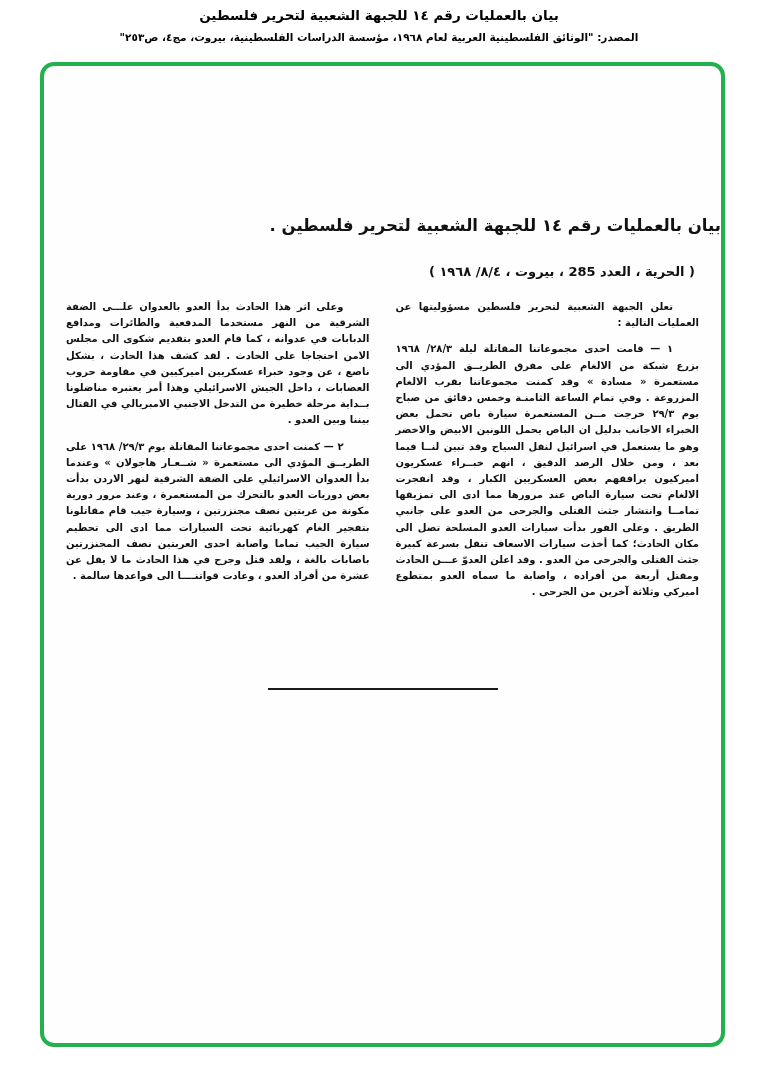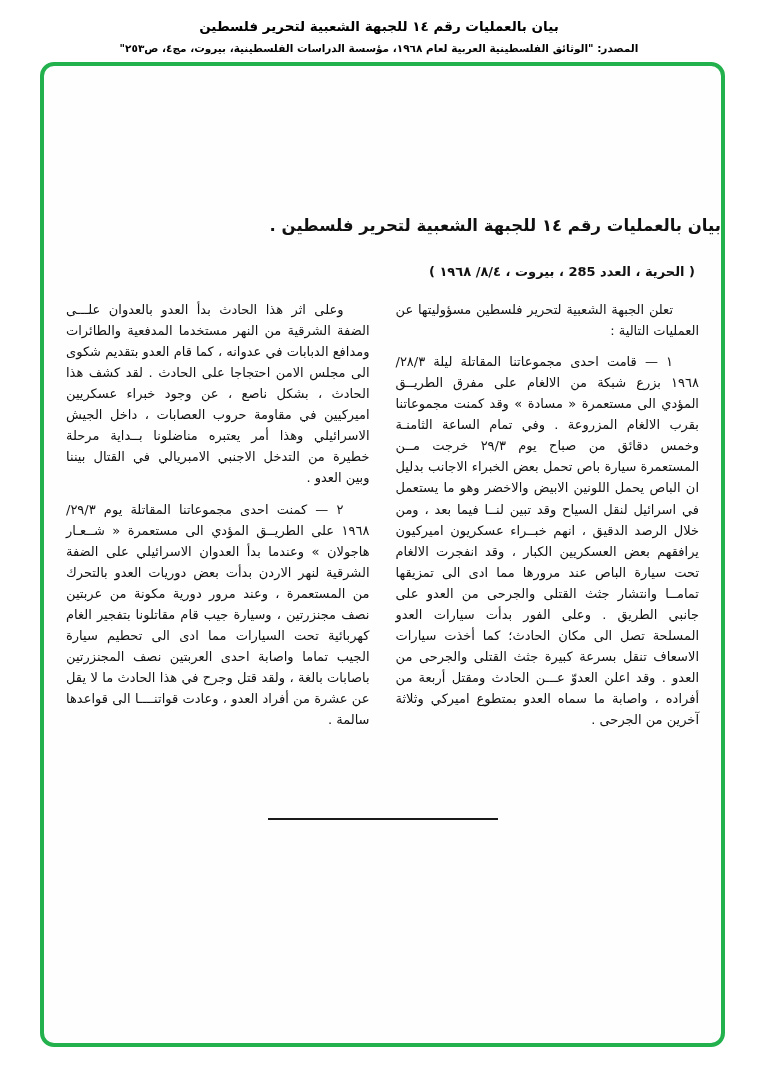--- a/index.html
+++ b/index.html
@@ -6,21 +6,21 @@
   html, body {
     width: 758px;
     background: #ffffff;
     font-family: "DejaVu Sans", sans-serif;
   }
   body { height: 1078px; position: relative; }
 
   .page-header {
     text-align: center;
     direction: rtl;
-    padding-top: 18px;
+    padding-top: 7px;
   }
   .page-header .main-title {
     font-size: 13.5px;
     font-weight: bold;
     color: #000;
   }
   .page-header .source-line {
     font-size: 10.5px;
     font-weight: bold;
     color: #000;
@@ -66,22 +66,22 @@
 
   .doc-columns {
     display: flex;
     direction: rtl;
     gap: 26px;
     padding: 0 22px;
     margin-top: 16px;
   }
   .doc-columns .col {
     flex: 1;
-    font-size: 13px;
-    font-weight: normal;
+    font-size: 10px;
+    font-weight: bold;
     line-height: 1.62;
     text-align: justify;
   }
   .doc-columns .col p {
     text-indent: 26px;
     margin-bottom: 10px;
   }
 
   .end-rule {
     width: 230px;

